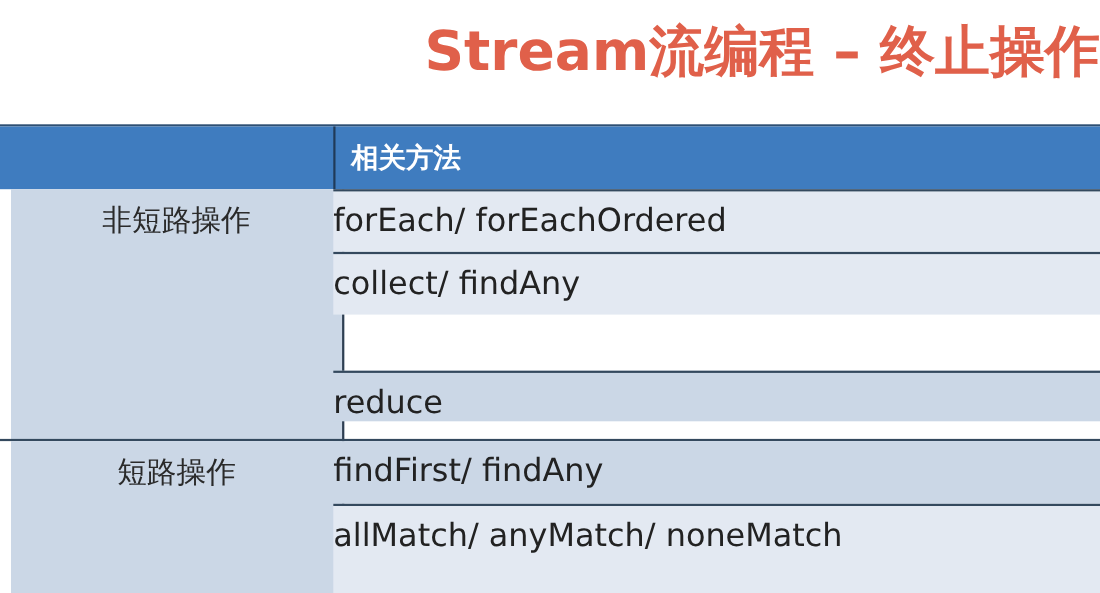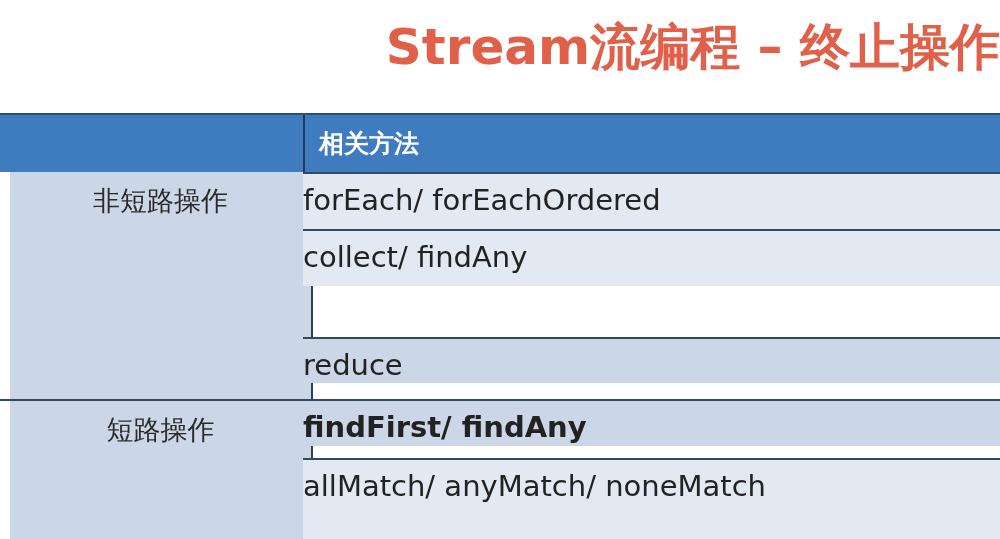--- a/index.html
+++ b/index.html
@@ -77,19 +77,19 @@
   </div>
   <div class="row alt" style="top:174px;height:46px;margin-top:48px;">
     <span>reduce</span>
   </div>
 
   <div class="group-divider" style="top:284px;"></div>
 
   <div class="group" style="top:286px;height:140px;">
     <span>短路操作</span>
   </div>
-  <div class="row alt" style="top:286px;height:45px;border-top:none;font-weight:bold;">
+  <div class="row alt" style="top:286px;height:57px;border-top:none;">
     <span>findFirst/ findAny</span>
   </div>
   <div class="row light" style="top:343px;height:83px;">
     <span>allMatch/ anyMatch/ noneMatch</span>
   </div>
 </div>
 
 </body></html>

